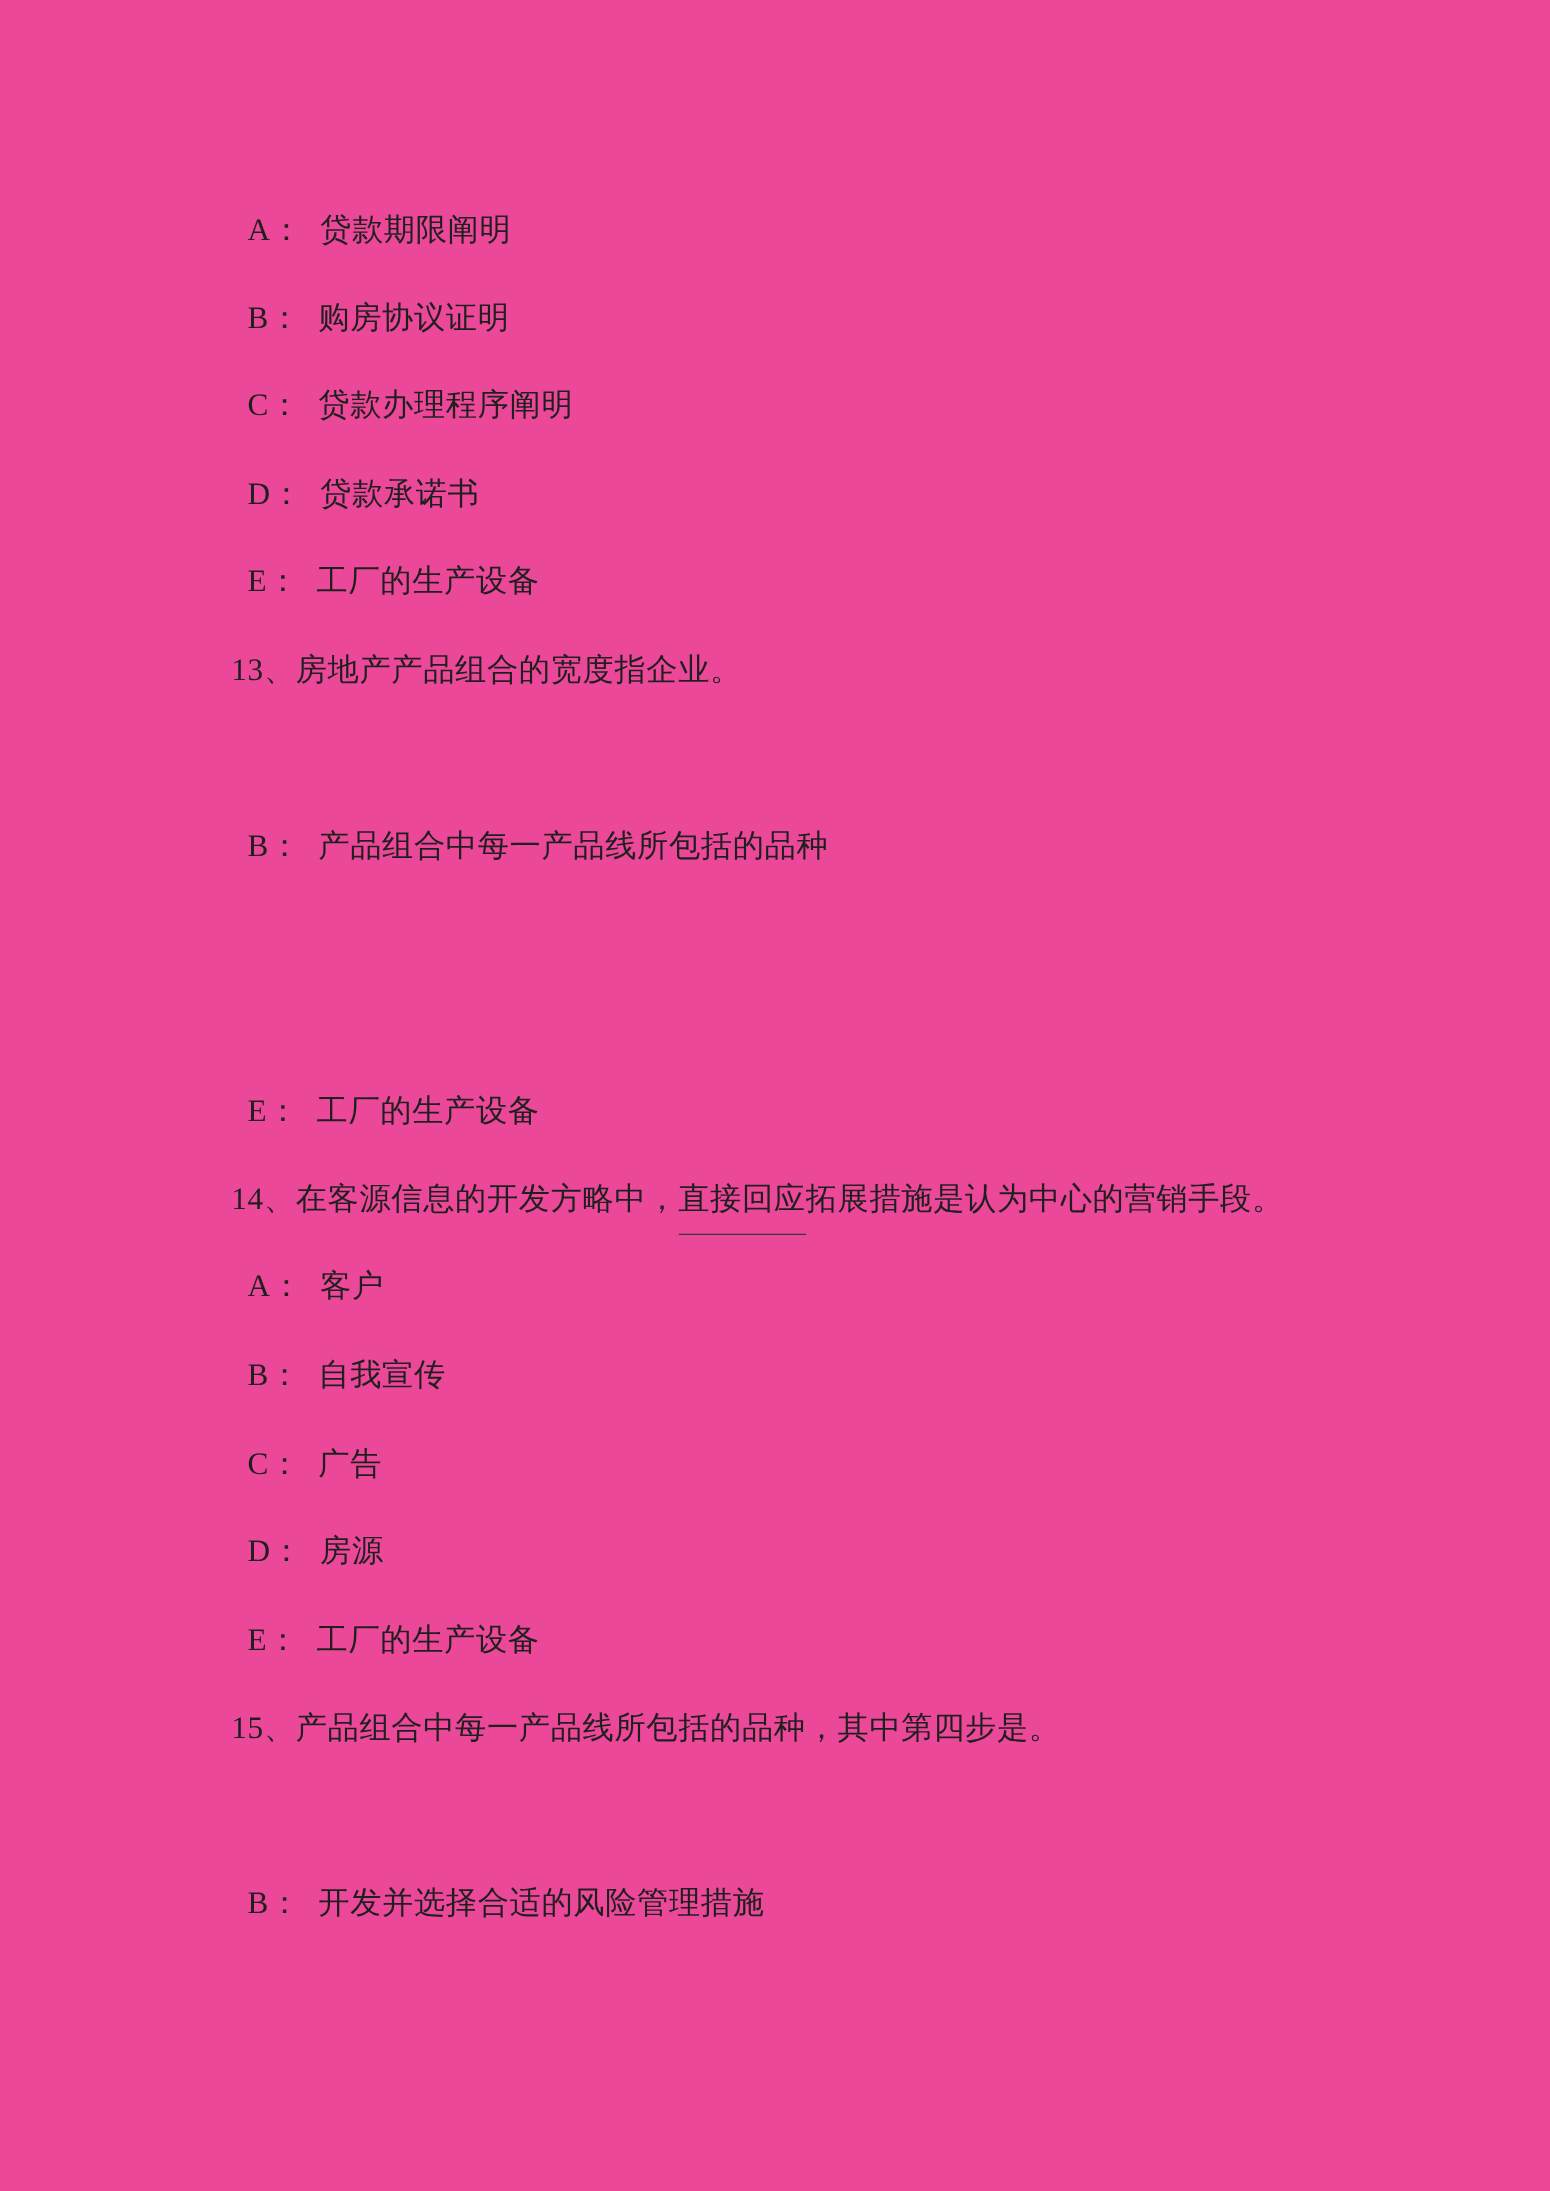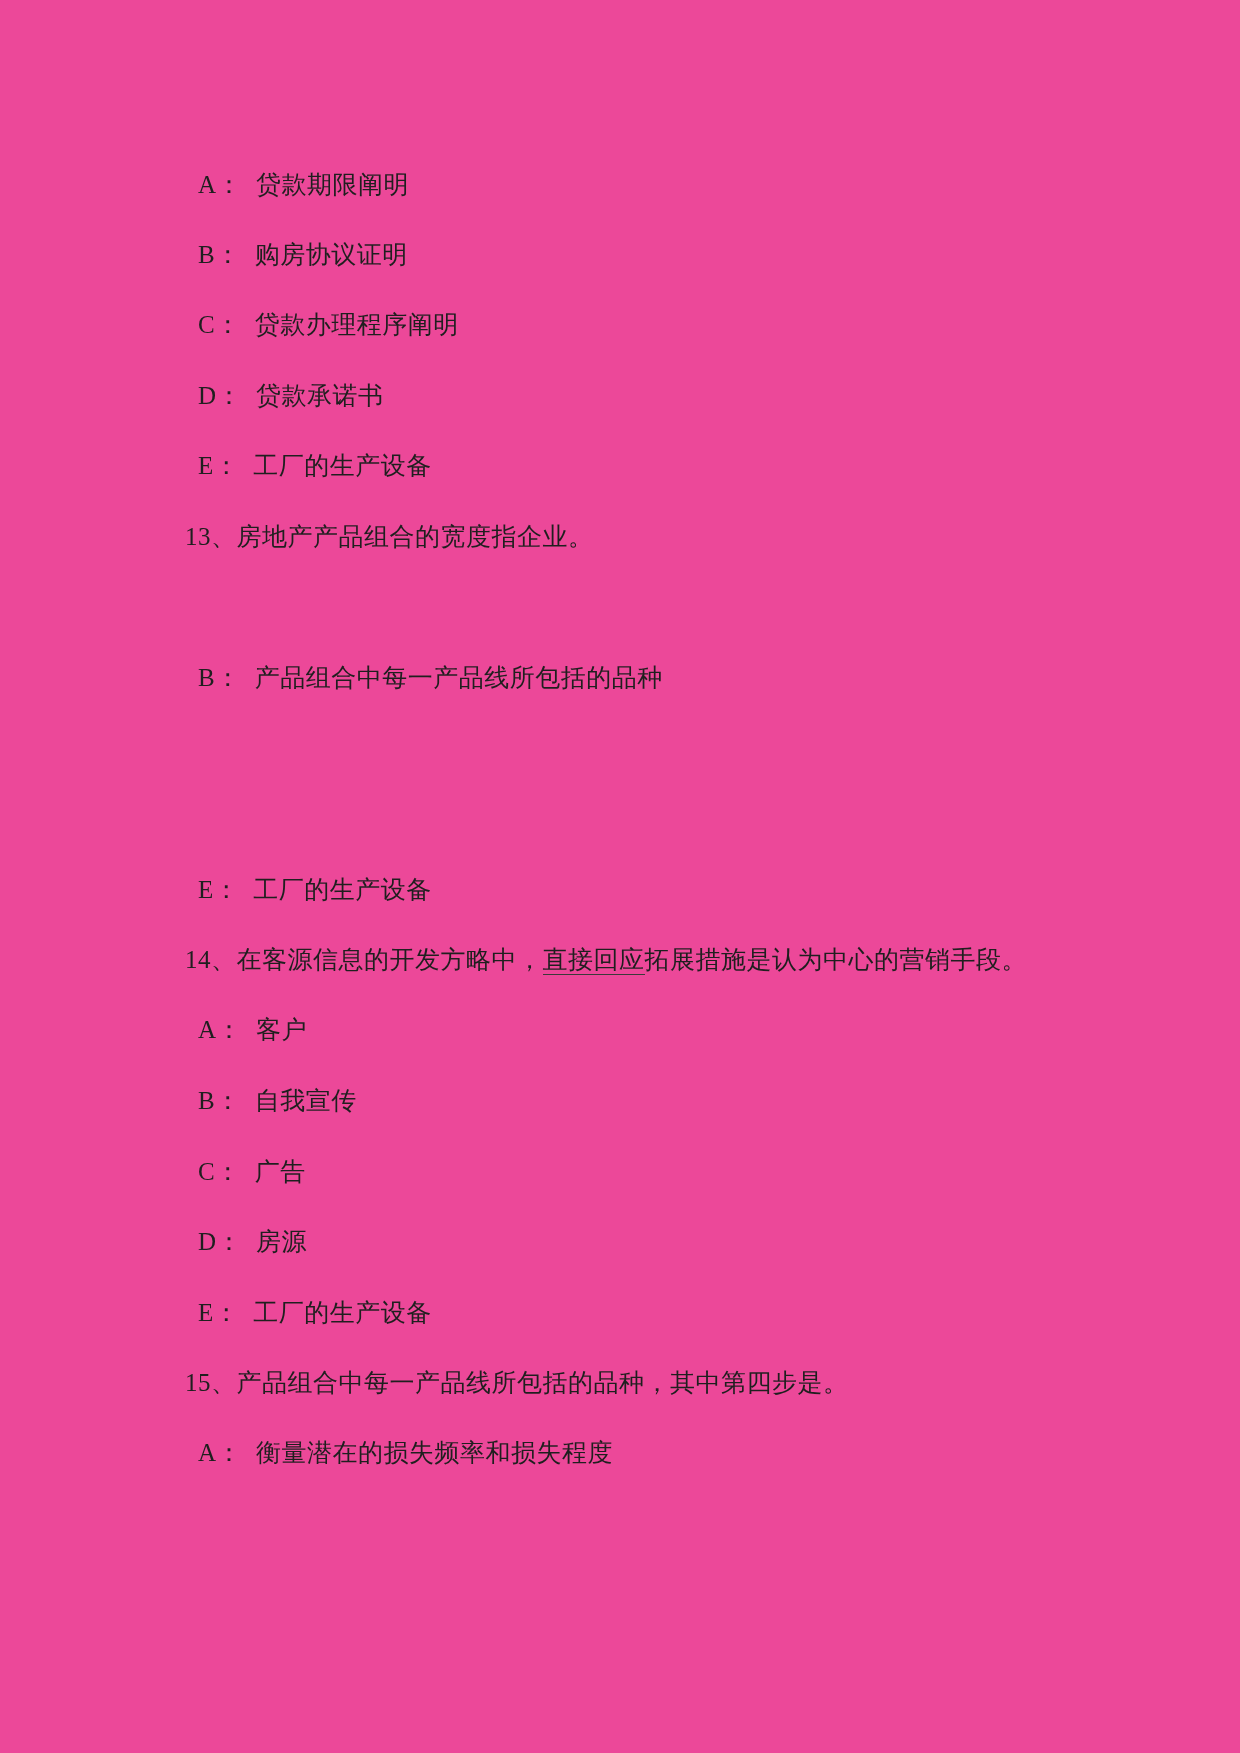--- a/index.html
+++ b/index.html
@@ -28,21 +28,21 @@
   .num {
     display: inline-block;
     margin-right: 0;
   }
   .opt-label {
     display: inline-block;
     margin-right: 14px;
   }
   .blank {
     border-bottom: 1.5px solid #3a3a3a;
-    padding-bottom: 1px;
+    padding-bottom: 14px;
   }
 </style>
 </head>
 <body>
 
 <div class="page">
 
   <div class="line opt-line" style="top:168px">
     <span class="opt-label">A：</span><span>贷款期限阐明</span>
   </div>
@@ -84,17 +84,17 @@
   <div class="line opt-line" style="top:1225px">
     <span class="opt-label">D：</span><span>房源</span>
   </div>
   <div class="line opt-line" style="top:1296px">
     <span class="opt-label">E：</span><span>工厂的生产设备</span>
   </div>
 
   <div class="line q-line" style="top:1366px">
     <span class="num">15、</span><span>产品组合中每一产品线所包括的品种，其中第四步是。</span>
   </div>
-  <div class="line opt-line" style="top:1436px">
-    <span class="opt-label">A：</span><span>衡量潜在的损失频率和损失程度</span>
+  <div class="line opt-line" style="top:1506px">
+    <span class="opt-label">B：</span><span>开发并选择合适的风险管理措施</span>
   </div>
 
 </div>
 
 </body></html>

